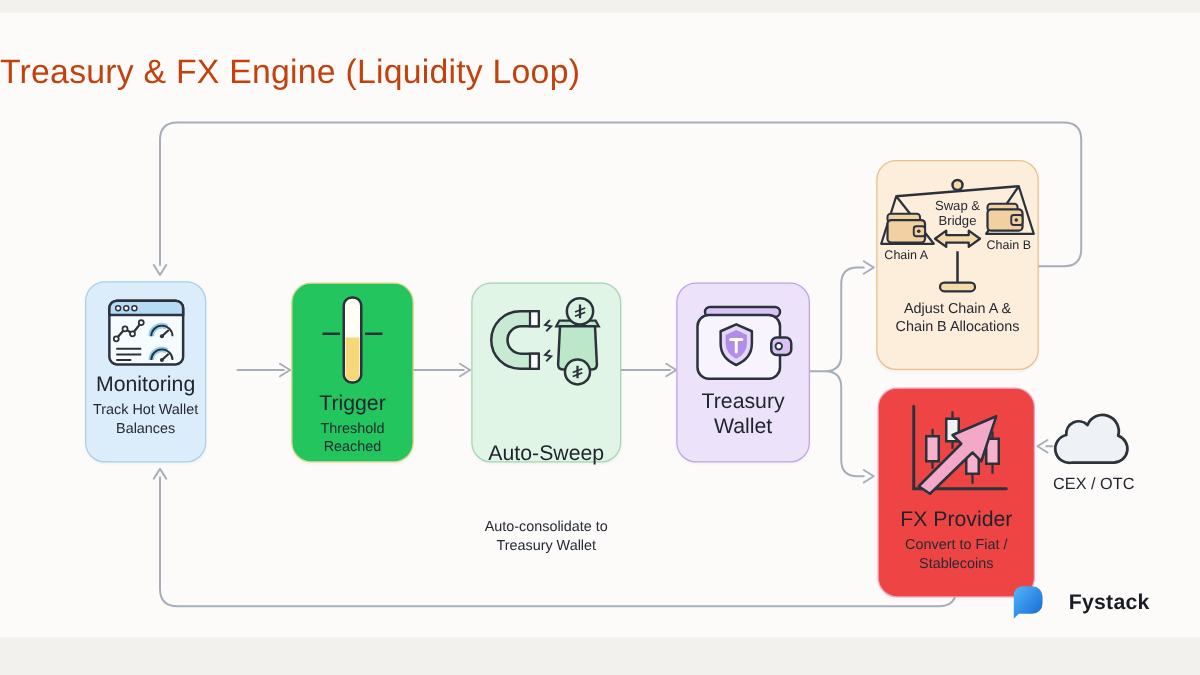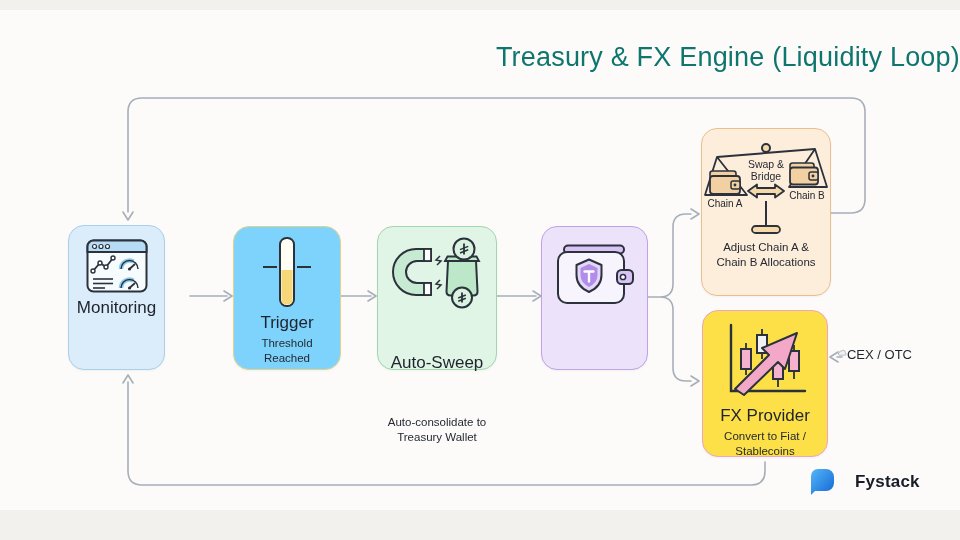--- a/index.html
+++ b/index.html
@@ -4,40 +4,40 @@
 <style>
   html,body{margin:0;padding:0;}
   body{
     width:960px;height:540px;position:relative;overflow:hidden;
     background:#fcfbfa;font-family:"Liberation Sans",sans-serif;
   }
   .strip{position:absolute;left:0;width:960px;background:#f2f1ee;}
   .strip.top{top:0;height:10px;}
   .strip.bottom{bottom:0;height:30px;}
   .diagram-title{
-    position:absolute;top:42px;left:0;width:960px;text-align:right;
-    font-size:27px;font-weight:500;color:#0f766e;letter-spacing:.2px;
+    position:absolute;top:42px;left:0;width:960px;text-align:left;
+    font-size:27px;font-weight:500;color:#c2410c;letter-spacing:.2px;
   }
   #connectors{position:absolute;left:0;top:0;pointer-events:none;}
   .node{
     position:absolute;border-radius:16px;border:1.5px solid;box-sizing:border-box;
     display:flex;flex-direction:column;align-items:center;text-align:center;
     box-shadow:0 1px 2px rgba(40,50,60,.05);
   }
   .node-title{font-size:17px;font-weight:500;color:#1e232c;line-height:1.18;margin-top:5px;}
   .node-sub{font-size:11.5px;color:#252a32;line-height:1.3;margin-top:3px;padding:0 5px;}
   .n-monitoring{left:68px;top:225px;width:97px;height:145px;background:#dbedfa;border-color:#a9cfe9;}
-  .n-trigger{left:233px;top:226px;width:108px;height:144px;background:#7dd3fc;border-color:#e2d38c;}
+  .n-trigger{left:233px;top:226px;width:98px;height:144px;background:#22c55e;border-color:#e2d38c;}
   .n-autosweep{left:377px;top:226px;width:120px;height:144px;background:#e0f5e6;border-color:#a2d6af;gap:39px;}
   .n-treasury{left:541px;top:226px;width:107px;height:144px;background:#ece2f9;border-color:#c0a3e6;}
   .n-rebalancing{left:701px;top:128px;width:130px;height:168px;background:#fdeedc;border-color:#eabf8d;}
   .n-rebalancing .node-title{font-size:18px;margin-top:2px;}
-  .n-fx{left:702px;top:310px;width:126px;height:147px;background:#fde047;border-color:#eba6c1;}
+  .n-fx{left:702px;top:310px;width:126px;height:168px;background:#ef4444;border-color:#eba6c1;}
   .icon-wrap{flex:0 0 auto;display:flex;align-items:flex-end;justify-content:center;}
-  .cloud-group{position:absolute;left:838px;top:330px;width:74px;display:flex;flex-direction:row;align-items:center;}
+  .cloud-group{position:absolute;left:838px;top:330px;width:74px;display:flex;flex-direction:column;align-items:center;}
   .cloud-label{font-size:13px;color:#1e232c;margin-top:3px;white-space:nowrap;}
   .brand{position:absolute;left:808px;top:467px;display:flex;align-items:center;gap:19px;}
   .brand-name{font-size:17px;font-weight:700;color:#171c26;letter-spacing:.2px;}
   .scale-text{font-size:10.5px;fill:#262b33;}
   .scale-label{font-size:10px;fill:#22272e;}
 </style>
 </head>
 <body>
 
 <div class="strip top"></div>
@@ -92,20 +92,21 @@
       <path d="M35 30 A8.5 8.5 0 0 1 52 30" fill="none" stroke="#2b323c" stroke-width="1.5"></path>
       <line x1="43.5" y1="30" x2="49" y2="25" stroke="#2b323c" stroke-width="1.8"></line>
       <circle cx="43.5" cy="30" r="1.6" fill="#2b323c"></circle>
       <path d="M35 49 A8.5 8.5 0 0 1 47.5 41.6" fill="none" stroke="#8fcdf0" stroke-width="4.5"></path>
       <path d="M35 49 A8.5 8.5 0 0 1 52 49" fill="none" stroke="#2b323c" stroke-width="1.5"></path>
       <line x1="43.5" y1="49" x2="49" y2="44" stroke="#2b323c" stroke-width="1.8"></line>
       <circle cx="43.5" cy="49" r="1.6" fill="#2b323c"></circle>
     </svg>
   </div>
   <div class="node-title">Monitoring</div>
+  <div class="node-sub">Track Hot Wallet Balances</div>
 </div>
 
 <div class="node n-trigger">
   <div class="icon-wrap" style="margin-top:9px;">
     <svg width="56" height="72" viewBox="0 0 56 72">
       <line x1="4" y1="31" x2="18" y2="31" stroke="#2b323c" stroke-width="2"></line>
       <line x1="38" y1="31" x2="52" y2="31" stroke="#2b323c" stroke-width="2"></line>
       <rect x="21" y="2" width="14" height="68" rx="6.5" fill="#fffdf4" stroke="#2b323c" stroke-width="2"></rect>
       <path d="M22.5 34 H33.5 V63.5 Q33.5 68.5 28 68.5 Q22.5 68.5 22.5 63.5 Z" fill="#f6d878"></path>
     </svg>
@@ -143,20 +144,21 @@
     <svg width="80" height="62" viewBox="0 0 80 62">
       <rect x="9" y="1.5" width="60" height="8" rx="4" fill="#d9c2f5" stroke="#2b323c" stroke-width="2"></rect>
       <rect x="3" y="8" width="66" height="51" rx="9" fill="#f8f4fd" stroke="#2b323c" stroke-width="2"></rect>
       <rect x="62" y="26" width="16" height="14" rx="4.5" fill="#d9c2f5" stroke="#2b323c" stroke-width="2"></rect>
       <circle cx="68" cy="33" r="2.6" fill="#fff" stroke="#2b323c" stroke-width="1.5"></circle>
       <path d="M34 15.5 L46.5 21 V31 Q46.5 42.5 34 48 Q21.5 42.5 21.5 31 V21 Z" fill="#e4d6f8" stroke="#2b323c" stroke-width="2" stroke-linejoin="round"></path>
       <path d="M34 20 L42.5 24 V31 Q42.5 38.5 34 43 Q25.5 38.5 25.5 31 V24 Z" fill="#b28ce9"></path>
       <path d="M29.5 27.5 H38.5 M34 27.5 V37.5" fill="none" stroke="#fff" stroke-width="2.4" stroke-linecap="round"></path>
     </svg>
   </div>
+  <div class="node-title">Treasury Wallet</div>
 </div>
 
 <div class="node n-rebalancing">
   <div class="icon-wrap" style="margin-top:8px;">
     <svg width="124" height="100" viewBox="0 0 124 100">
       <line x1="13" y1="20" x2="111" y2="12" stroke="#2b323c" stroke-width="2"></line>
       <circle cx="62" cy="11" r="4" fill="#f6d9a8" stroke="#2b323c" stroke-width="2"></circle>
       <path d="M13 20 L1 58 H43 Z" fill="none" stroke="#2b323c" stroke-width="1.8" stroke-linejoin="round"></path>
       <path d="M111 12 L85 50 H123 Z" fill="none" stroke="#2b323c" stroke-width="1.8" stroke-linejoin="round"></path>
       <rect x="6" y="34" width="26" height="7" rx="2.5" fill="#f3d0a2" stroke="#2b323c" stroke-width="1.6"></rect>

